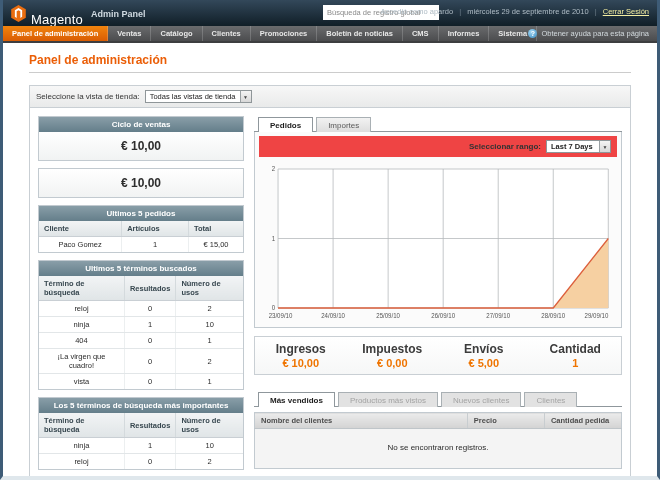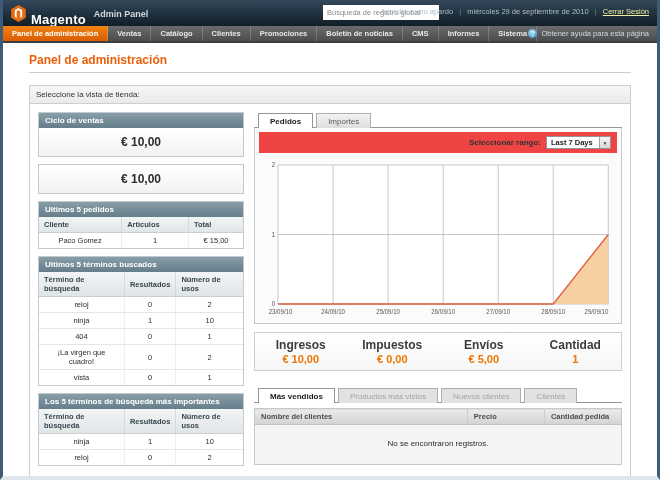--- a/index.html
+++ b/index.html
@@ -5,21 +5,21 @@
   * { margin:0; padding:0; box-sizing:border-box; }
   html,body { width:660px; height:480px; background:#fff; font-family:"Liberation Sans", sans-serif; }
   #frame { width:660px; height:480px; border-left:3px solid #3e5c77; border-right:3px solid #3e5c77;
            border-bottom:4px solid #dfe7ec; overflow:hidden; background:#fff; }
 
   
   .top-header { height:26px; background:linear-gradient(#33485a,#101e27); display:flex; align-items:center;
                 padding:0 8px; position:relative; }
   .logo-wrap { display:flex; align-items:center; gap:5px; }
   .logo-icon { width:15px; height:17px; }
-  .logo-main { color:#fff; font-size:13px; font-weight:bold; letter-spacing:0.2px;margin-top:12px; }
+  .logo-main { color:#fff; font-size:13px; font-weight:normal; letter-spacing:0.2px;margin-top:12px; }
   .logo-sub { color:#cfd9e0; font-size:9px; font-weight:bold; margin-left:3px; position:relative; top:1px; }
   .global-search { position:absolute; left:320px; top:5px; width:116px; height:15px; font-size:7.5px;
                    color:#8a8a8a; border:1px solid #fff; padding:1px 3px; background:#fff; }
   .user-info { position:absolute; right:8px; top:7px; font-size:7.5px; color:#aebbc4; white-space:nowrap; }
   .user-info .sep { margin:0 4px; color:#6c7d89; }
   .logout-link { color:#f3eda2; text-decoration:underline; cursor:pointer; }
 
   
   .main-nav { height:17px; background:linear-gradient(#6a6b6d,#4b4c4e); display:flex; align-items:stretch;
               border-bottom:2px solid #3d3e40; position:relative; }
@@ -44,21 +44,21 @@
   .fake-select .arrow { width:11px; background:linear-gradient(#f4f4f4,#d8d8d8); border-left:1px solid #9aa0a3;
                         display:flex; align-items:center; justify-content:center; font-size:5px; color:#444; }
 
   .dash-body { display:flex; gap:10px; padding:8px; }
   .col-left { width:206px; flex:none; }
   .col-right { flex:1; min-width:0; }
 
   
   .block { border:1px solid #c2cad0; margin-bottom:7px; }
   .block-header { background:linear-gradient(#899ea8,#647e8a); color:#fff; font-size:8px; font-weight:bold;
-                  padding:3px 6px; }
+                  padding:3px 6px;text-align:center; }
   .block-value { text-align:center; font-size:12px; font-weight:bold; color:#2d2d2d; padding:7px 4px;
                  background:linear-gradient(#ffffff,#f1f3f3); }
   table.mini { width:100%; border-collapse:collapse; font-size:7.5px; background:#fff; }
   table.mini th { background:linear-gradient(#f2f4f5,#e0e5e7); color:#37474f; font-weight:bold; text-align:left;
                   padding:3px 5px; border-bottom:1px solid #c9cfd4; border-right:1px solid #d4dadd; }
   table.mini th:last-child { border-right:none; }
   table.mini td { padding:3px 5px; border-bottom:1px solid #e2e6e8; border-right:1px solid #eceff0; color:#2b2b2b;text-align:center; }
   table.mini td:last-child { border-right:none; }
   table.mini tr:last-child td { border-bottom:none; }
   td.num, th.num { text-align:right; }
@@ -129,20 +129,24 @@
     </div>
   </div>
 
   <div class="content">
     <div class="page-title">Panel de administración</div>
 
     <div class="dashboard">
 
       <div class="switcher-band">
         <span>Seleccione la vista de tienda:</span>
+        <span class="fake-select">
+          <span class="val">Todas las vistas de tienda</span>
+          <span class="arrow">▼</span>
+        </span>
       </div>
 
       <div class="dash-body">
 
         <div class="col-left">
 
           <div class="block">
             <div class="block-header">Ciclo de ventas</div>
             <div class="block-value">€ 10,00</div>
           </div>

